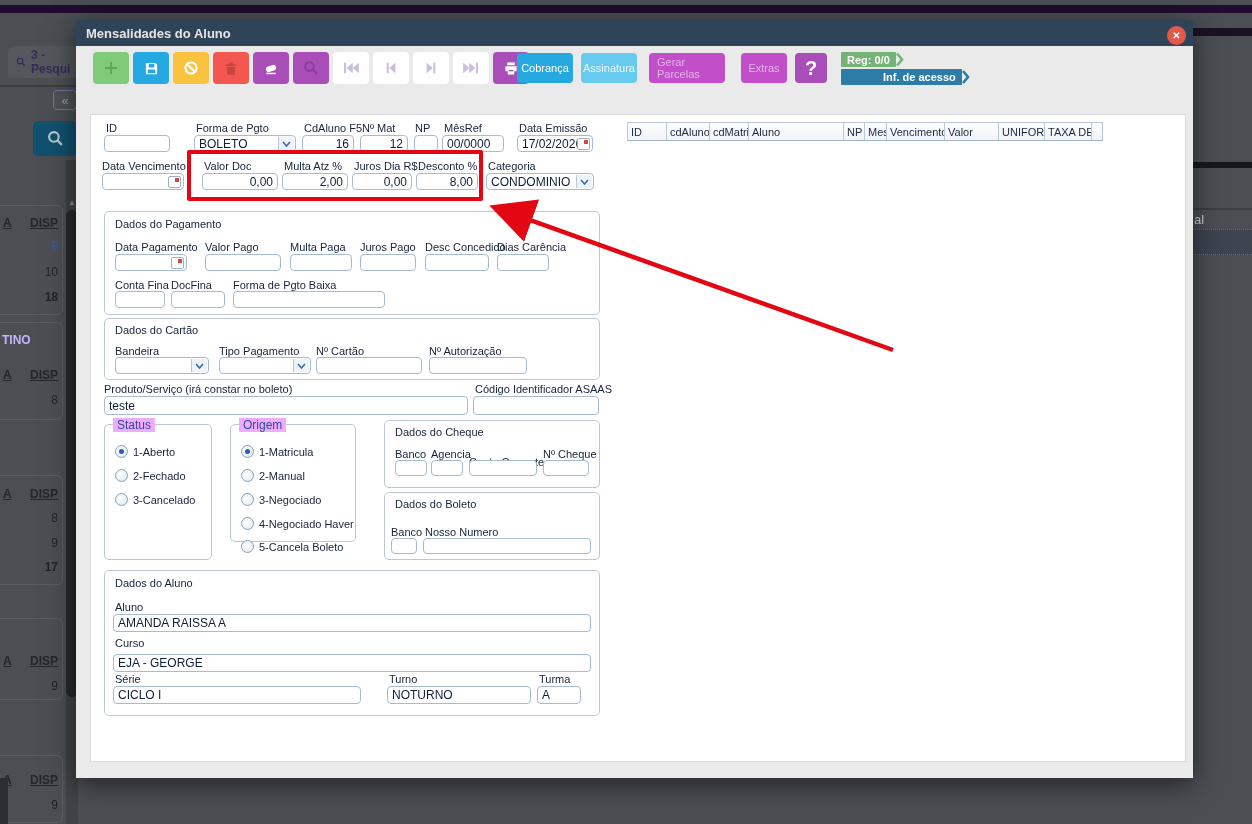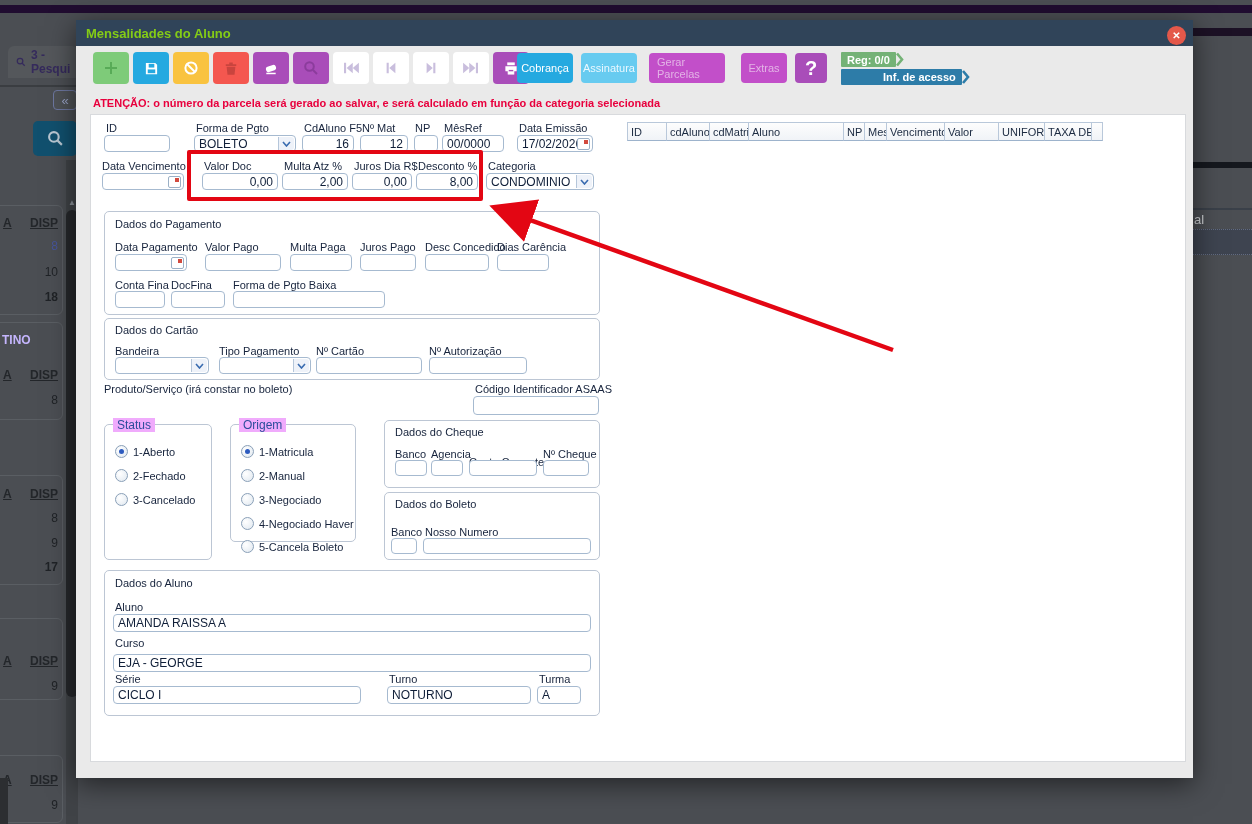--- a/index.html
+++ b/index.html
@@ -33,21 +33,21 @@
   .bd-right-row { left:1193px; top:229px; width:59px; height:26px; background:#3e4450;
     border-top:1px dotted #626b80; border-bottom:1px dotted #626b80; }
   .bd-right-top { left:1193px; top:28px; width:59px; height:8px; background:#1c1125; }
   .bd-bottom-strip { left:0; top:778px; width:8px; height:46px; background:#2c2e31; }
 
   
   #modal { position:absolute; left:76px; top:20px; width:1117px; height:758px; background:#eaeaea;
     box-shadow:0 6px 26px rgba(0,0,0,0.55); }
   #titlebar { position:absolute; left:0; top:0; width:1117px; height:26px; background:#304459;
     display:flex; align-items:center; padding-left:10px; }
-  #titlebar .t { color:#84cc16; font-size:13px; font-weight:bold; }
+  #titlebar .t { color:#e5e5e5; font-size:13px; font-weight:bold; }
   #closebtn { position:absolute; left:1091px; top:6px; width:19px; height:19px; border-radius:50%;
     background:#e4584a; color:#fff; font-size:10px; font-weight:bold; display:flex; align-items:center; justify-content:center; }
   .tbn { position:absolute; top:32px; width:36px; height:32px; border-radius:4px;
     display:flex; align-items:center; justify-content:center; }
   .txtbtn { position:absolute; top:33px; height:30px; border-radius:4px; color:#fff; font-size:11px;
     display:flex; align-items:center; justify-content:center; padding:0 8px; }
   .badge { position:absolute; left:765px; display:flex; align-items:stretch; }
   .badge .bx { color:#fff; font-size:11px; font-weight:bold; display:flex; align-items:center; padding:0 6px; border-radius:1px; }
   #warning { position:absolute; left:17px; top:77px; font-size:11px; font-weight:bold; color:#e8003d; }
   #panel { position:absolute; left:14px; top:94px; width:1096px; height:648px; background:#fff; border:1px solid #d8dadd; }
@@ -259,21 +259,20 @@
           <path d="M1 1.5l5 6-5 6" stroke="#74b276" stroke-width="2.6" fill="none"></path>
         </svg>
     </div>
     <div class="badge" style="top:49px;height:16px;">
       <span class="bx" style="background:#2d7ca8;padding-left:42px;">Inf. de acesso</span>
       <svg width="8" height="16" viewBox="0 0 8 16">
           <path d="M1 2l5 6-5 6" stroke="#2d7ca8" stroke-width="2.6" fill="none"></path>
         </svg>
     </div>
 
-    <div id="warning">ATENÇÃO: o número da parcela será gerado ao salvar, e será calculado em função da categoria selecionada</div>
     <div id="panel"></div>
 
     <div class="lbl" style="left:30px;top:102px;">ID</div>
     <div class="fld" style="left:28px;top:115px;width:66px;">
         <span></span>
       </div>
     <div class="lbl" style="left:120px;top:102px;">Forma de Pgto</div>
     <div class="fld cmb" style="left:118px;top:115px;width:102px;">
       <span>BOLETO</span>
       <span class="arr">
@@ -377,20 +376,23 @@
       <div class="fld" style="left:392px;top:42px;width:52px;"></div>
       <div class="lbl" style="left:10px;top:67px;">Conta Fina</div>
       <div class="fld" style="left:10px;top:79px;width:50px;"></div>
       <div class="lbl" style="left:66px;top:67px;">DocFina</div>
       <div class="fld" style="left:66px;top:79px;width:54px;"></div>
       <div class="lbl" style="left:128px;top:67px;">Forma de Pgto Baixa</div>
       <div class="fld" style="left:128px;top:79px;width:152px;"></div>
     </div>
 
     <div class="lbl" style="left:28px;top:363px;">Produto/Serviço (irá constar no boleto)</div>
+    <div class="fld" style="left:28px;top:376px;width:364px;height:19px;">
+        <span>teste</span>
+      </div>
     <div class="lbl" style="left:399px;top:363px;">Código Identificador ASAAS</div>
     <div class="fld" style="left:397px;top:376px;width:126px;height:19px;">
         <span></span>
       </div>
 
     <div class="grp" style="left:28px;top:404px;width:108px;height:136px;">
       <div class="leg">Status</div>
       <div class="radio sel" style="left:10px;top:20px;">
           <span class="dot"></span>
           <span>1-Aberto</span>

